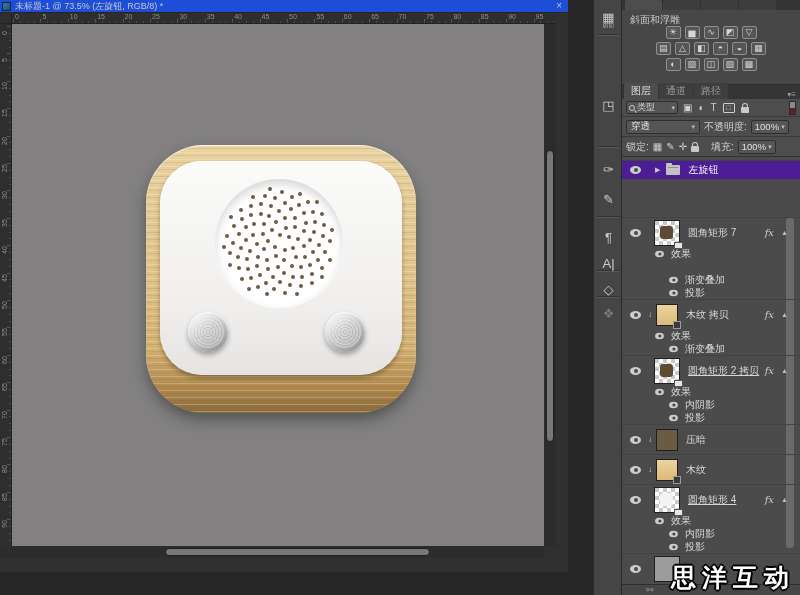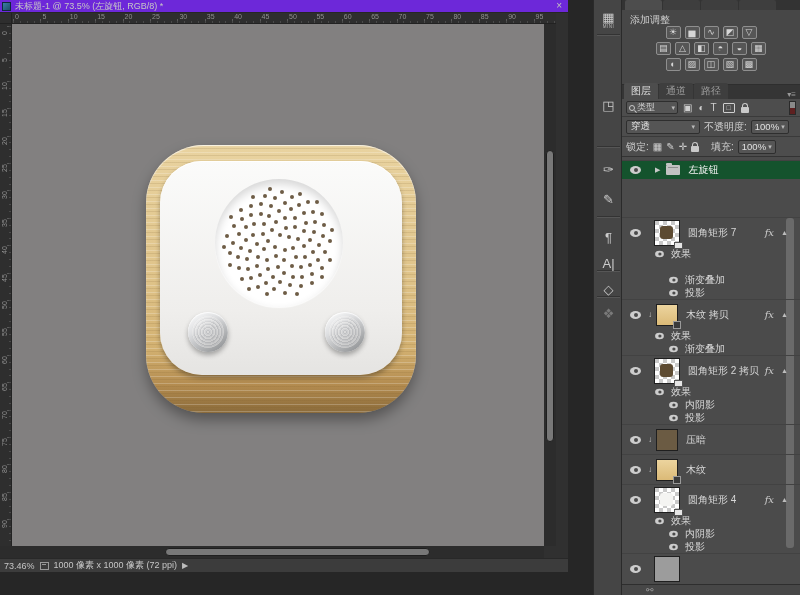--- a/index.html
+++ b/index.html
@@ -2,21 +2,21 @@
 <html><head>
 <meta charset="utf-8">
 <style>
   * { margin:0; padding:0; box-sizing:border-box; }
   html,body { width:800px; height:595px; overflow:hidden; }
   body { font-family:"Liberation Sans", sans-serif; background:#262626; position:relative; }
   #screen { position:absolute; left:0; top:0; width:800px; height:595px; }
 
   
   #doc-window { position:absolute; left:0; top:0; width:568px; height:572px; background:#303030; }
-  .titlebar { position:absolute; left:0; top:0; width:100%; height:13px; background:#6d28d9;
+  .titlebar { position:absolute; left:0; top:0; width:100%; height:13px; background:#1d4ed8;
     border-bottom:1px solid #262626; display:flex; align-items:center; padding:0 4px 0 2px;
     font-size:9px; color:#c6c6c6; }
   .doc-icon { width:9px; height:9px; background:linear-gradient(135deg,#3a7fa6,#1f4e68);
     border:1px solid #0e2a3a; margin-right:4px; flex:0 0 auto; }
   .titlebar .title { flex:1 1 auto; white-space:nowrap; overflow:hidden; }
   .close-btn { color:#c0c0c0; font-size:10px; line-height:10px; padding:0 2px; cursor:pointer; }
 
   .corner { position:absolute; left:0; top:13px; width:12px; height:11px; background:#2e2e2e; border-bottom:1px solid #222; border-right:1px solid #222; }
   .hruler { position:absolute; left:12px; top:13px; width:544px; height:11px; background:#2e2e2e; border-bottom:1px solid #222; overflow:hidden; }
   .hruler .rlabel { position:absolute; top:0; font-size:7px; color:#909090; }
@@ -113,24 +113,24 @@
   .lp-lock { position:absolute; left:0; top:137px; width:178px; height:20px; background:#4d4d4d;
     border-bottom:1px solid #333; display:flex; align-items:center; font-size:10px; color:#cfcfcf; padding:0 4px; gap:4px; }
   .lock-ic { color:#cfcfcf; font-size:10px; cursor:pointer; }
   .lockshape { width:8px; height:6px; background:#c9c9c9; border-radius:1px; position:relative; margin-top:4px; cursor:pointer; }
   .lockshape::before { content:""; position:absolute; left:1px; top:-4px; width:4px; height:4px;
     border:1px solid #c9c9c9; border-bottom:none; border-radius:3px 3px 0 0; }
 
   #layers-list { position:absolute; left:0; top:157px; width:178px; height:427px; background:#4b4b4b; overflow:hidden; }
   .lrow { position:absolute; left:0; width:178px; display:flex; align-items:center; cursor:pointer; }
   .lrow.toprow { border-top:1px solid #424242; }
-  .lrow.selected { background:#14532d; }
+  .lrow.selected { background:#4c1d95; }
   .lrow .nm { font-size:10px; color:#d6d6d6; white-space:nowrap; }
   .lrow.selected .nm { color:#f2f2f2; }
-  .nm.uline { }
+  .nm.uline { text-decoration:underline; }
   .eye { width:11px; height:8px; background:#cdcdcd; border-radius:50%; position:relative; flex:0 0 auto; cursor:pointer; }
   .eye::after { content:""; position:absolute; left:3.5px; top:2px; width:4px; height:4px; background:#4a4a4a; border-radius:50%; }
   .eye.sm { transform:scale(0.8); }
   .tri { font-size:7px; color:#c9c9c9; flex:0 0 auto; }
   .folder { width:14px; height:10px; background:#c2c2c2; border-radius:1px; position:relative; flex:0 0 auto; }
   .folder::before { content:""; position:absolute; left:0; top:-2px; width:6px; height:2px; background:#c2c2c2; border-radius:1px 1px 0 0; }
   .folder::after { content:""; position:absolute; left:2px; top:2px; width:10px; height:1px; background:#8f8f8f; }
   .thumb { position:relative; flex:0 0 auto; border:1px solid #1f1f1f; }
   .t-checker { background:repeating-conic-gradient(#ffffff 0% 25%, #c9c9c9 0% 50%) 0 0 / 8px 8px; }
   .shape-in { position:absolute; border-radius:3px; }
@@ -525,26 +525,20 @@
       </div>
     </div>
 
     <div class="vscroll">
         <div class="thumb"></div>
       </div>
     <div class="hscroll">
         <div class="thumb"></div>
       </div>
 
-    <div class="statusbar">
-      <span>73.46%</span>
-      <span class="mini-doc"></span>
-      <span>1000 像素 x 1000 像素 (72 ppi)</span>
-      <span class="play">▶</span>
-    </div>
   </div>
 
   <div id="dock">
       <div class="dock-sep" style="top: 34px;"></div>
       <div class="dock-sep" style="top: 146px;"></div>
       <div class="dock-sep" style="top: 216px;"></div>
       <div class="dock-sep" style="top: 270px;"></div>
       <div class="dock-sep" style="top: 296px;"></div>
       <div class="dock-btn" style="top: 6px;">
         <span>▦</span>
@@ -574,21 +568,21 @@
     </div>
 
   <div id="right-panel">
     <div class="adj-tabs">
       <span class="adj-tab active"></span>
       <span class="adj-tab"></span>
       <span class="adj-tab"></span>
       <span class="adj-tab"></span>
     </div>
     <div class="adj-panel">
-      <div class="adj-title">添加调整</div>
+      <div class="adj-title">斜面和浮雕</div>
       <div class="adj-rows" id="adj-rows">
           <div class="adj-row">
             <span class="adj-ic">☀</span>
             <span class="adj-ic">▅</span>
             <span class="adj-ic">∿</span>
             <span class="adj-ic">◩</span>
             <span class="adj-ic">▽</span>
           </div>
           <div class="adj-row">
             <span class="adj-ic">▤</span>
@@ -818,15 +812,16 @@
           <span class="nm"></span>
         </div>
       </div>
 
     <div class="lp-footer">
       <span class="chain">⚯</span>
     </div>
   </div>
 
   <div id="watermark">
+    <div class="w1">思洋互动</div>
   </div>
 
 </div>
 
 </body></html>

